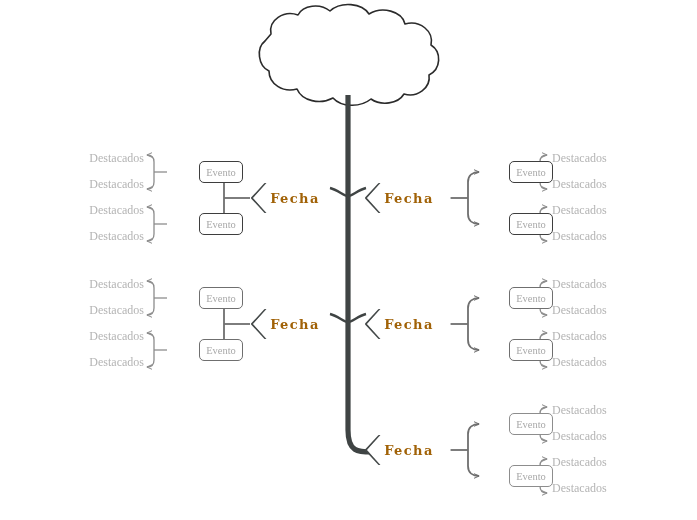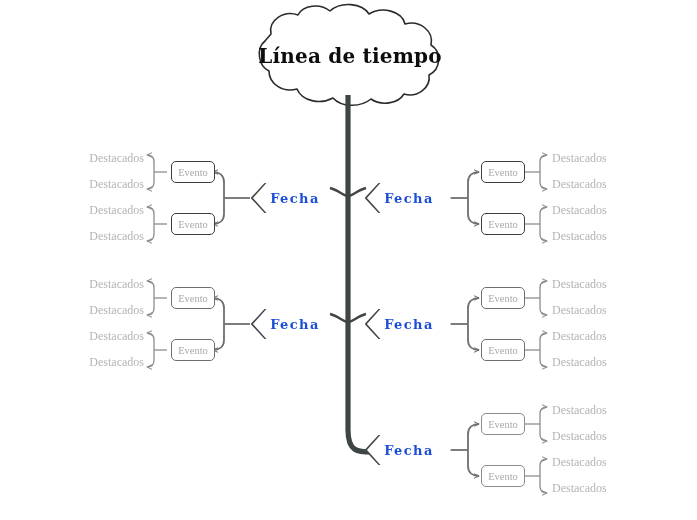--- a/index.html
+++ b/index.html
@@ -54,21 +54,21 @@
     position: absolute;
     width: 84px;
     height: 30px;
     display: flex;
     align-items: center;
     justify-content: center;
     font-family: "DejaVu Serif", "Liberation Serif", serif;
     font-weight: bold;
     font-size: 13px;
     letter-spacing: 1.4px;
-    color: #1d4ed8;
+    color: #a16207;
     background: #ffffff;
     -webkit-clip-path: polygon(16% 0%, 84% 0%, 100% 50%, 84% 100%, 16% 100%, 0% 50%);
     clip-path: polygon(16% 0%, 84% 0%, 100% 50%, 84% 100%, 16% 100%, 0% 50%);
     white-space: nowrap;
     z-index: 3;
   }
 
   
   .evento {
     position: absolute;
@@ -79,20 +79,21 @@
     background: #ffffff;
     display: flex;
     align-items: center;
     justify-content: center;
     font-family: "Liberation Serif", "DejaVu Serif", serif;
     font-size: 10.5px;
     color: #a8a8a8;
     white-space: nowrap;
     box-sizing: border-box;
     z-index: 3;
+    margin-left: 28px;
   }
   .evento.dark { border-color: #3e3e3e; }
   .evento.light { border-color: #8d8d8d; }
 
   
   .destacado {
     position: absolute;
     font-family: "Liberation Serif", "DejaVu Serif", serif;
     font-size: 12px;
     color: #b4b4b4;
@@ -196,23 +197,20 @@
 
     <g fill="none" stroke="#444949" stroke-width="2" stroke-linejoin="round">
       <polygon points="252,198 265,184 317,184 330,198 317,212 265,212"></polygon>
       <polygon points="366,198 379,184 431,184 444,198 431,212 379,212"></polygon>
       <polygon points="252,324 265,310 317,310 330,324 317,338 265,338"></polygon>
       <polygon points="366,324 379,310 431,310 444,324 431,338 379,338"></polygon>
       <polygon points="366,450 379,436 431,436 444,450 431,464 379,464"></polygon>
     </g>
   </svg>
 
-  <div class="cloud-wrap">
-    <div class="cloud-title">Línea de tiempo</div>
-  </div>
 
   <div class="fecha" style="left:253px; top:183px;">Fecha</div>
   <div class="fecha" style="left:367px; top:183px;">Fecha</div>
   <div class="fecha" style="left:253px; top:309px;">Fecha</div>
   <div class="fecha" style="left:367px; top:309px;">Fecha</div>
   <div class="fecha" style="left:367px; top:435px;">Fecha</div>
 
   <div class="evento dark" style="left:171px; top:161px;">Evento</div>
   <div class="evento dark" style="left:171px; top:213px;">Evento</div>
 

